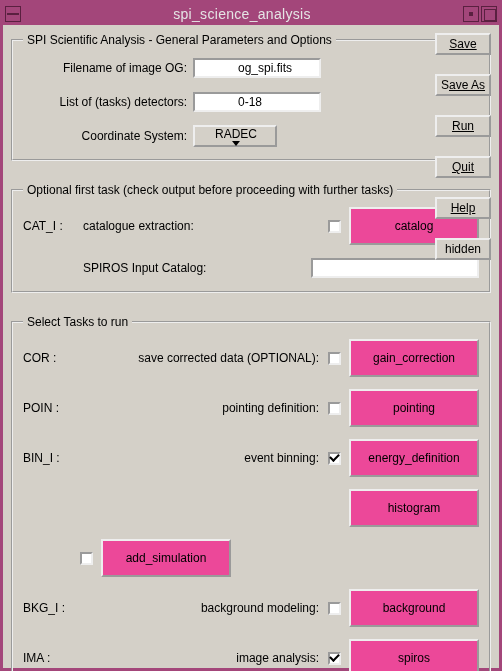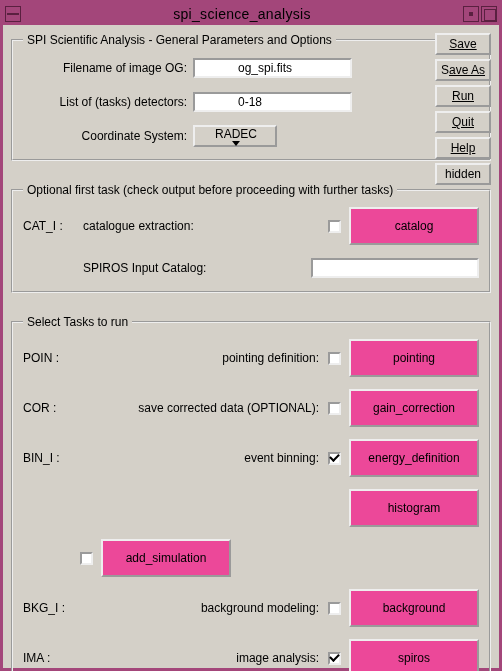--- a/index.html
+++ b/index.html
@@ -33,21 +33,21 @@
     position: relative;
   }
   .title-left::after {
     content: "";
     position: absolute;
     left: 1px; top: 6px;
     width: 12px; height: 2px;
     background: #5a2040;
   }
   .title-text {
-    color: #000000;
+    color: #e5e5e5;
     font-size: 14px;
     font-weight: normal;
     letter-spacing: 0.3px;
     flex: 1;
     text-align: center;
   }
   .title-right {
     display: flex;
     gap: 2px;
   }
@@ -77,21 +77,21 @@
     padding: 8px;
     position: relative;
   }
   .sidebar {
     position: absolute;
     right: 8px;
     top: 8px;
     width: 56px;
     display: flex;
     flex-direction: column;
-    gap: 4px;
+    gap: 19px;
   }
   .btn {
     height: 22px;
     background: #d4d0c8;
     border: 2px outset #eee;
     font-size: 12px;
     display: flex;
     align-items: center;
     justify-content: center;
     cursor: pointer;
@@ -122,21 +122,21 @@
   }
   .g1 .lbl { width: 170px; }
   .textin {
     height: 20px;
     background: #fff;
     border: 2px inset #eee;
     padding: 1px 4px;
     font-size: 12px;
     font-family: inherit;
   }
-  .g1 .textin { width: 159px; padding-left: 43px; }
+  .g1 .textin { width: 128px; padding-left: 43px; }
   .select {
     height: 22px;
     background: #d4d0c8;
     border: 2px outset #eee;
     display: flex;
     align-items: center;
     padding: 0 4px 0 6px;
     width: 84px;
     justify-content: space-between;
     cursor: pointer;
@@ -267,35 +267,35 @@
           <div class="lbl-left"></div>
           <div class="lbl-right">SPIROS Input Catalog:</div>
           <input class="textin" value="" style="">
         </div>
       </fieldset>
 
       <fieldset class="g3">
         <legend>Select Tasks to run</legend>
 
         <div class="row">
+          <div class="lbl-left">COR :</div>
+          <div class="lbl-right">save corrected data (OPTIONAL):</div>
+          <div class="cbwrap">
+              <div class="cb"></div>
+            </div>
+          <div class="taskbtn">gain_correction</div>
+        </div>
+
+        <div class="row">
           <div class="lbl-left">POIN :</div>
           <div class="lbl-right">pointing definition:</div>
           <div class="cbwrap">
               <div class="cb"></div>
             </div>
           <div class="taskbtn">pointing</div>
-        </div>
-
-        <div class="row">
-          <div class="lbl-left">COR :</div>
-          <div class="lbl-right">save corrected data (OPTIONAL):</div>
-          <div class="cbwrap">
-              <div class="cb"></div>
-            </div>
-          <div class="taskbtn">gain_correction</div>
         </div>
 
         <div class="row">
           <div class="lbl-left">BIN_I :</div>
           <div class="lbl-right">event binning:</div>
           <div class="cbwrap">
               <div class="cb checked"></div>
             </div>
           <div class="taskbtn">energy_definition</div>
         </div>

